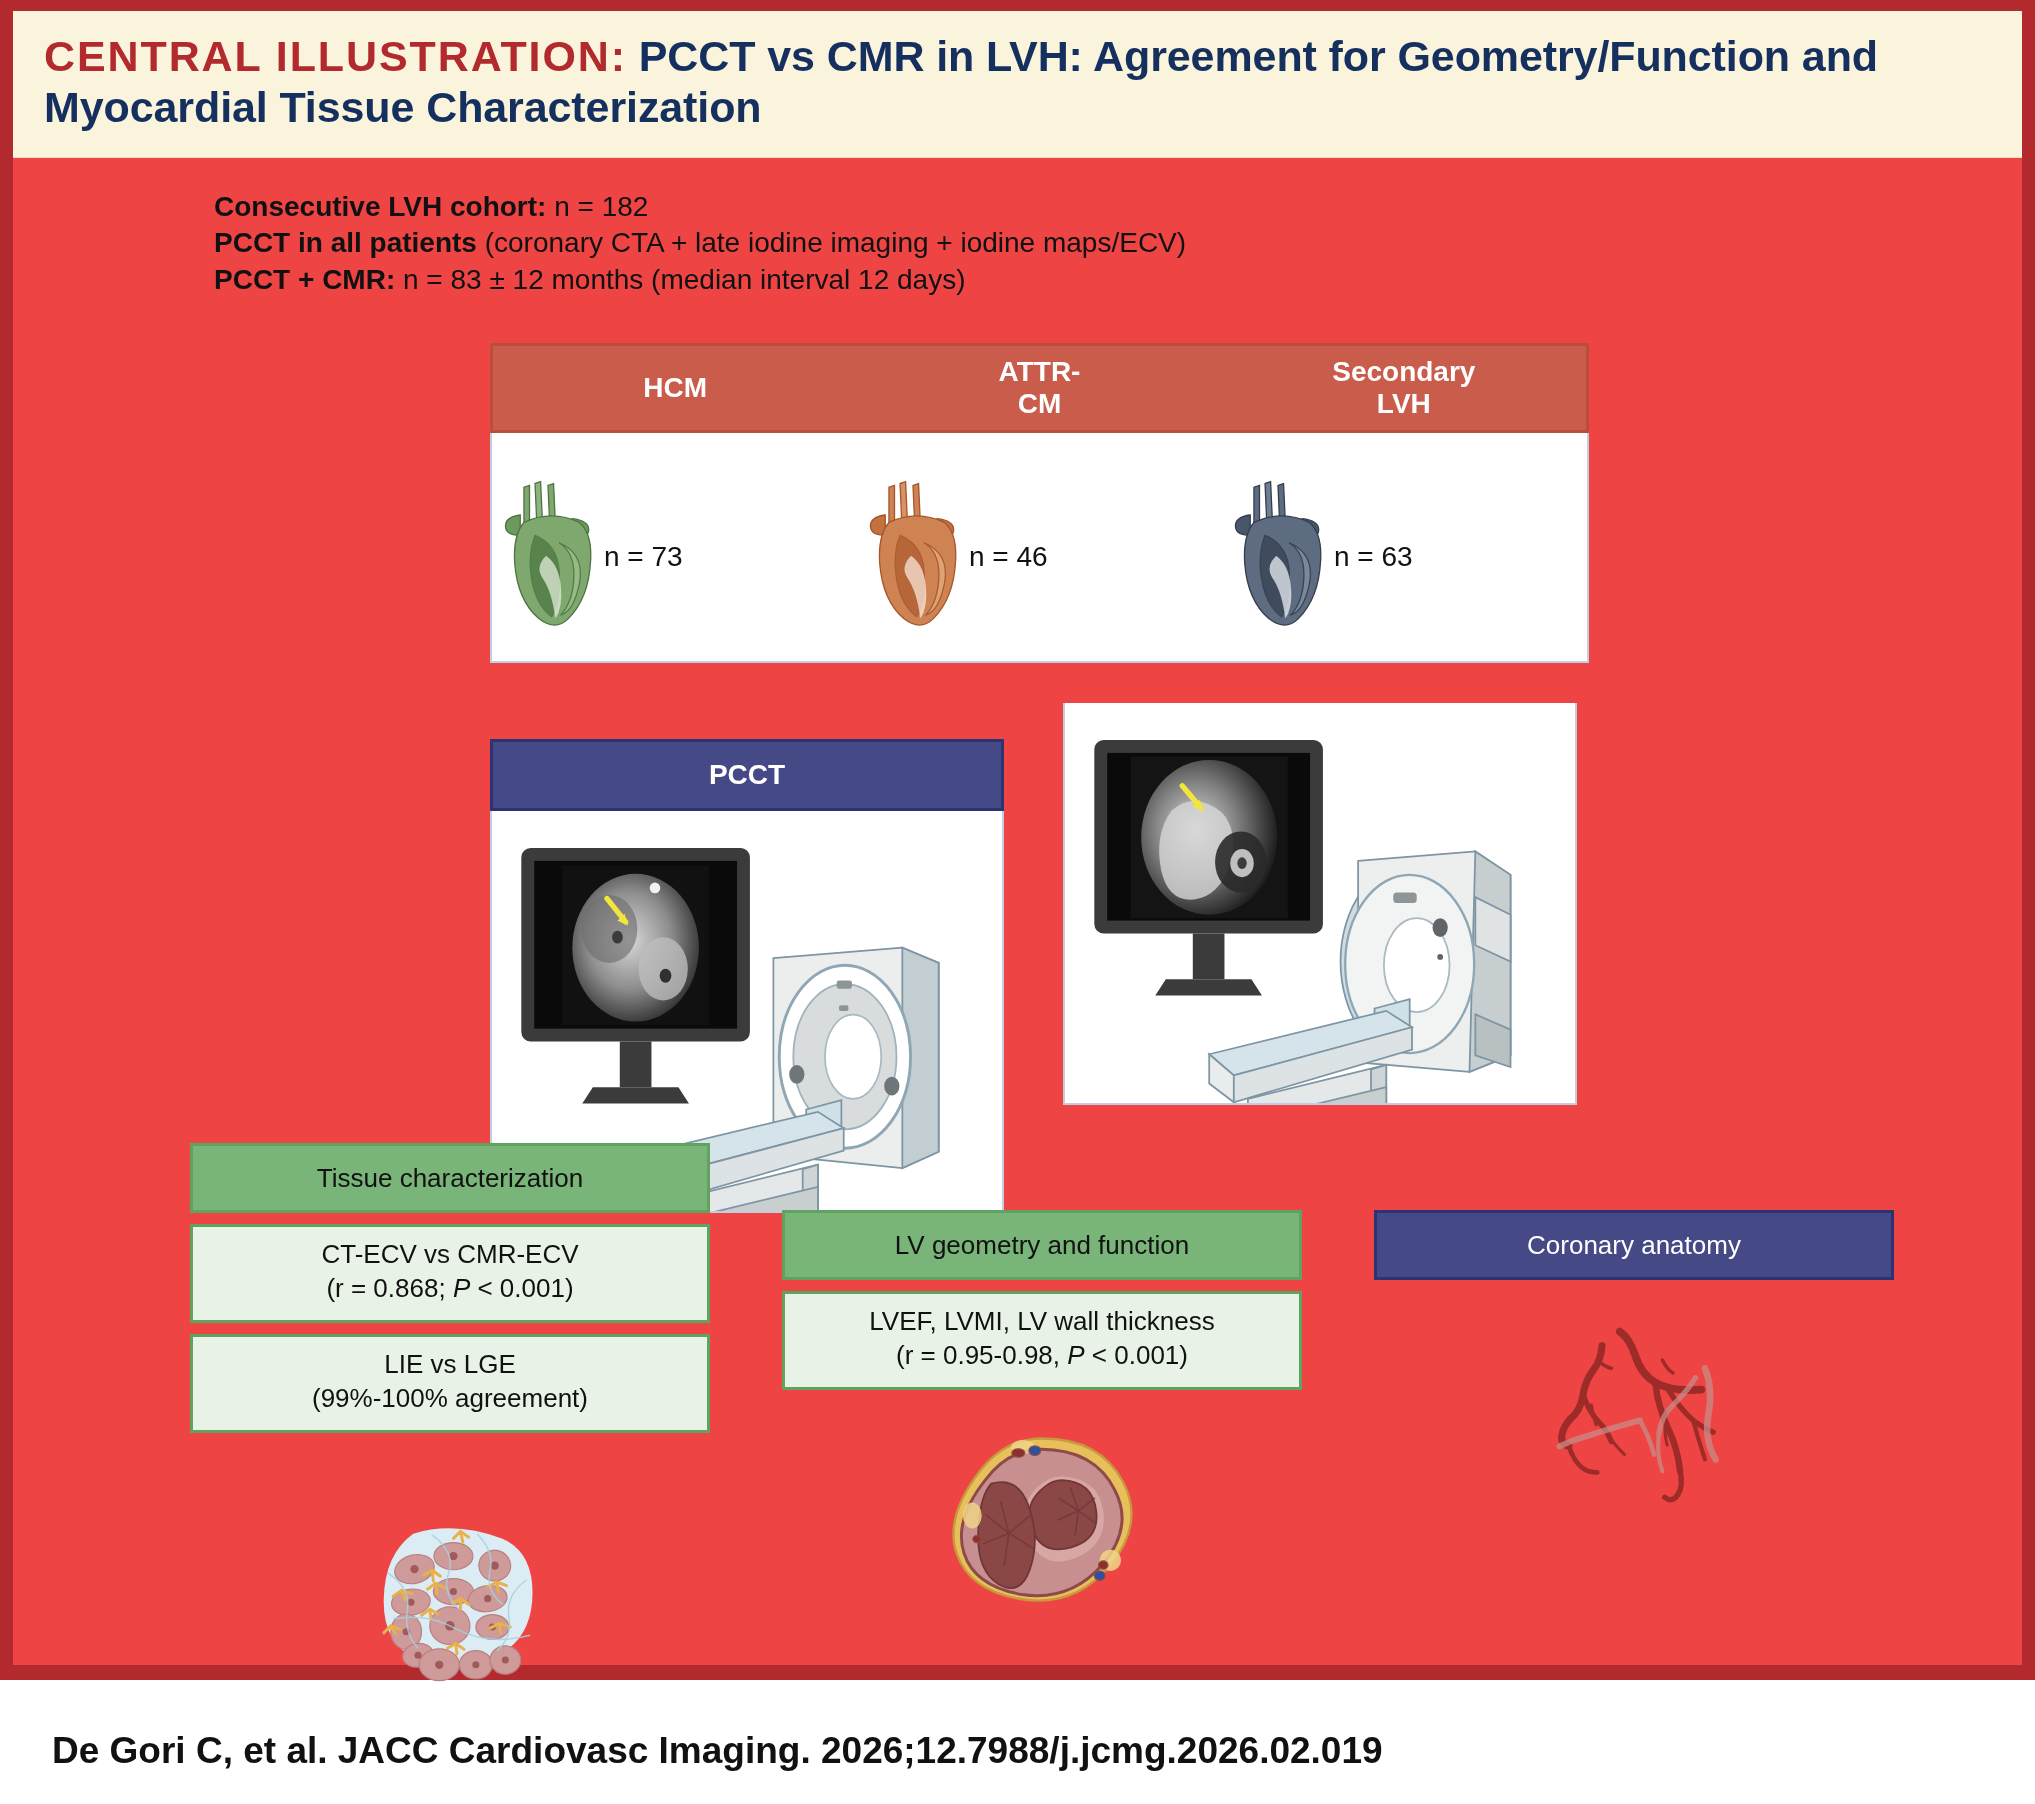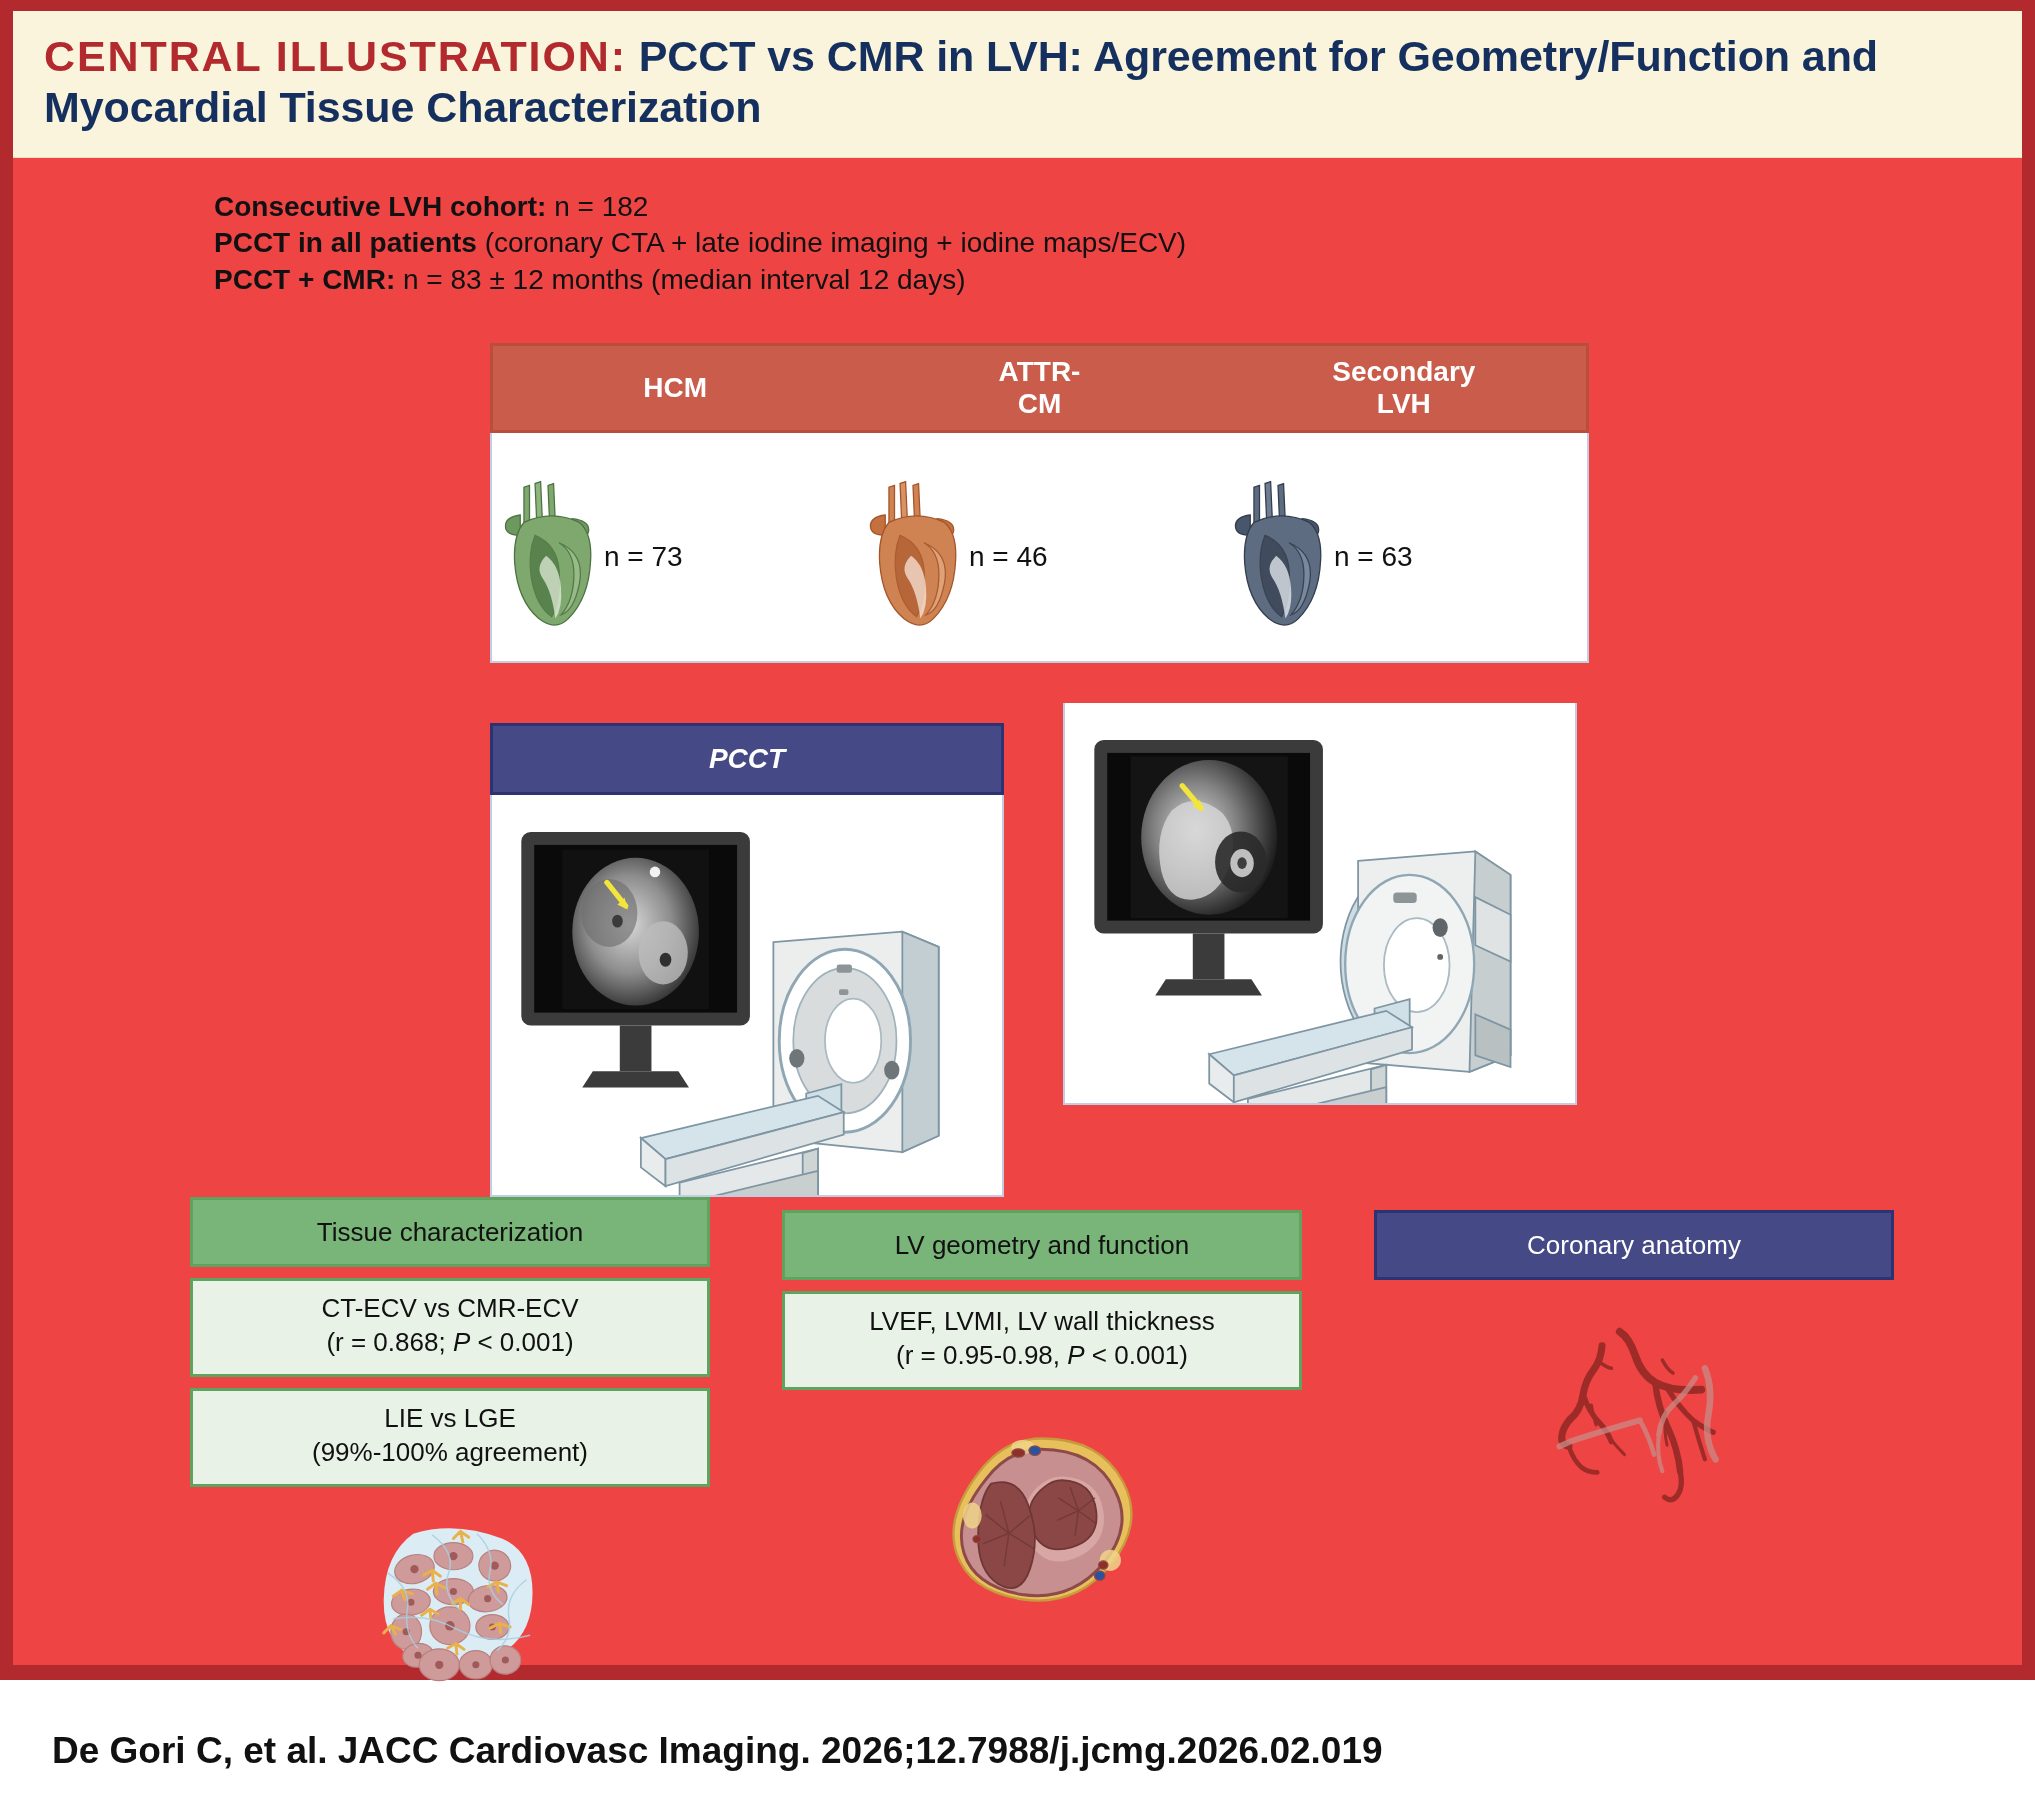--- a/index.html
+++ b/index.html
@@ -99,21 +99,21 @@
   }
   .heart-svg { width: 112px; height: 148px; display: block; }
   .etio-count {
     font-size: 28px;
     color: #111;
     margin-top: 9.5px;
   }
 
   
   .modality-panel { position: absolute; width: 514px; }
-  #pcct-panel { left: 477px; top: 712px; font-style: italic; }
+  #pcct-panel { left: 477px; top: 728px; }
   #cmr-panel  { left: 1050px; top: 692px; }
 
   .modality-head {
     height: 72px;
     display: flex;
     align-items: center;
     justify-content: center;
     font-size: 28px;
     font-weight: bold;
   }
@@ -124,21 +124,21 @@
     height: 402px;
     background: #ffffff;
     border: 2.4px solid #c2cde4;
     border-top: none;
     position: relative;
   }
   .scene-svg { position: absolute; left: 0; top: 0; width: 100%; height: 100%; }
 
   
   .result-col { position: absolute; }
-  #col-tissue   { left: 177px;  top: 1186px; width: 520px; }
+  #col-tissue   { left: 177px;  top: 1132px; width: 520px; }
   #col-geometry { left: 769px; top: 1199px; width: 520px; border-radius: 10px; }
   #col-coronary { left: 1361px; top: 1199px; width: 520px; }
 
   .result-head {
     background: #79b478;
     border: 3px solid #5fa35e;
     height: 70px;
     display: flex;
     align-items: center;
     justify-content: center;

